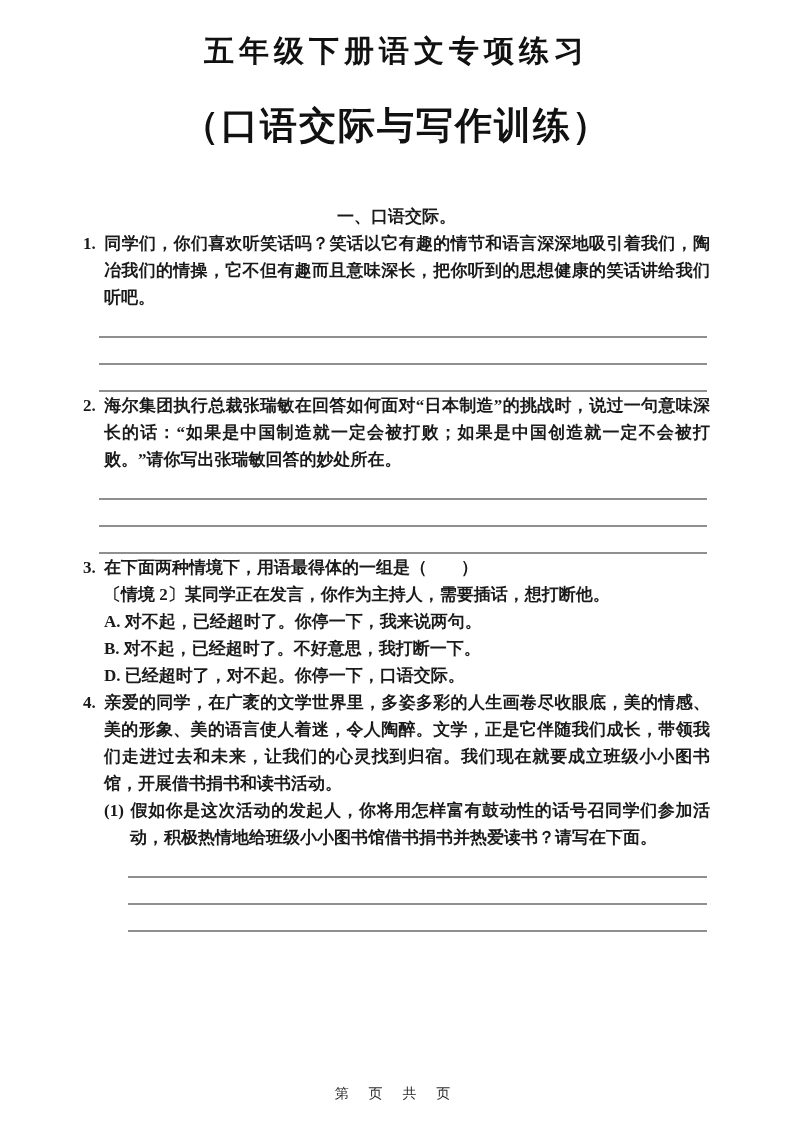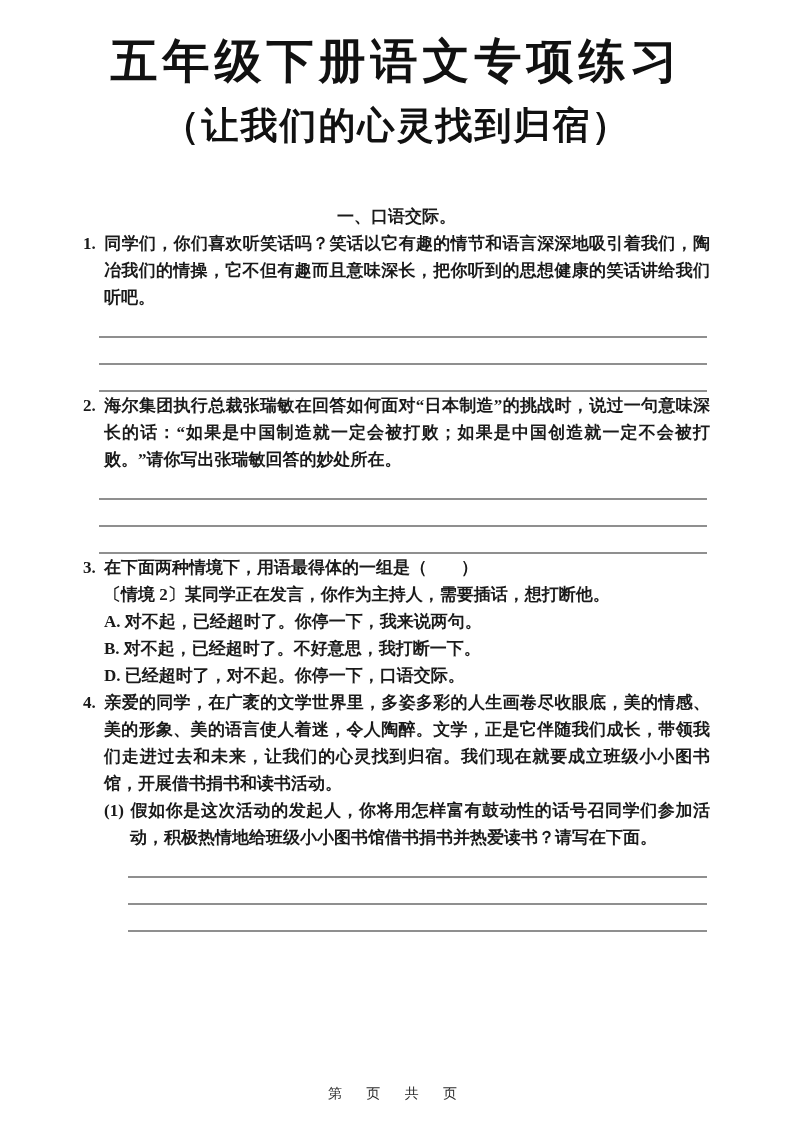--- a/index.html
+++ b/index.html
@@ -11,21 +11,21 @@
     position: relative;
     overflow: hidden;
   }
   .page { position: absolute; inset: 0; }
 
   .title {
     position: absolute; top: 34px; left: 0; width: 100%;
     text-align: center;
     font-family: "Liberation Sans", "DejaVu Sans", sans-serif;
     font-weight: 900;
-    font-size: 47px;
+    font-size: 30px;
     line-height: 1.15;
     letter-spacing: 5px;
     color: #111;
     margin: 0;
   }
   .subtitle {
     position: absolute; top: 102px; left: 0; width: 100%;
     text-align: center;
     font-family: "Liberation Sans", "DejaVu Sans", sans-serif;
     font-weight: 900;
@@ -59,33 +59,33 @@
   .sub-question { margin-left: 21px; padding-left: 26px; text-indent: -26px; }
   .subnum { display: inline-block; width: 26px; text-indent: 0; }
 
   .answer-lines { margin-left: 16px; width: 608px; }
   .answer-lines.deep { margin-left: 45px; width: 579px; }
   .answer-line { height: 25px; border-bottom: 2px solid #8f8f8f; }
 
   .footer {
     position: absolute; top: 1085px; left: 0; width: 100%;
     text-align: center;
-    font-family: Liberation Mono, monospace;
+    font-family: Liberation Sans, sans-serif;
     font-size: 14px;
     letter-spacing: 8px;
     color: #2b2b2b;
   }
 </style>
 </head>
 <body>
 
 <div class="page">
 
   <h1 class="title">五年级下册语文专项练习</h1>
-  <h2 class="subtitle">（让我们的心灵找到归宿）</h2>
+  <h2 class="subtitle">（口语交际与写作训练）</h2>
 
   <div class="content">
 
     <div class="section-heading">一、口语交际。</div>
 
     <div class="question"><span class="qnum">1.</span><span>同学们，你们喜欢听笑话吗？笑话以它有趣的情节和语言深深地吸引着我们，陶冶我们的情操，它不但有趣而且意味深长，把你听到的思想健康的笑话讲给我们听吧。</span></div>
 
     <div class="answer-lines">
       <div class="answer-line"></div>
       <div class="answer-line"></div>

